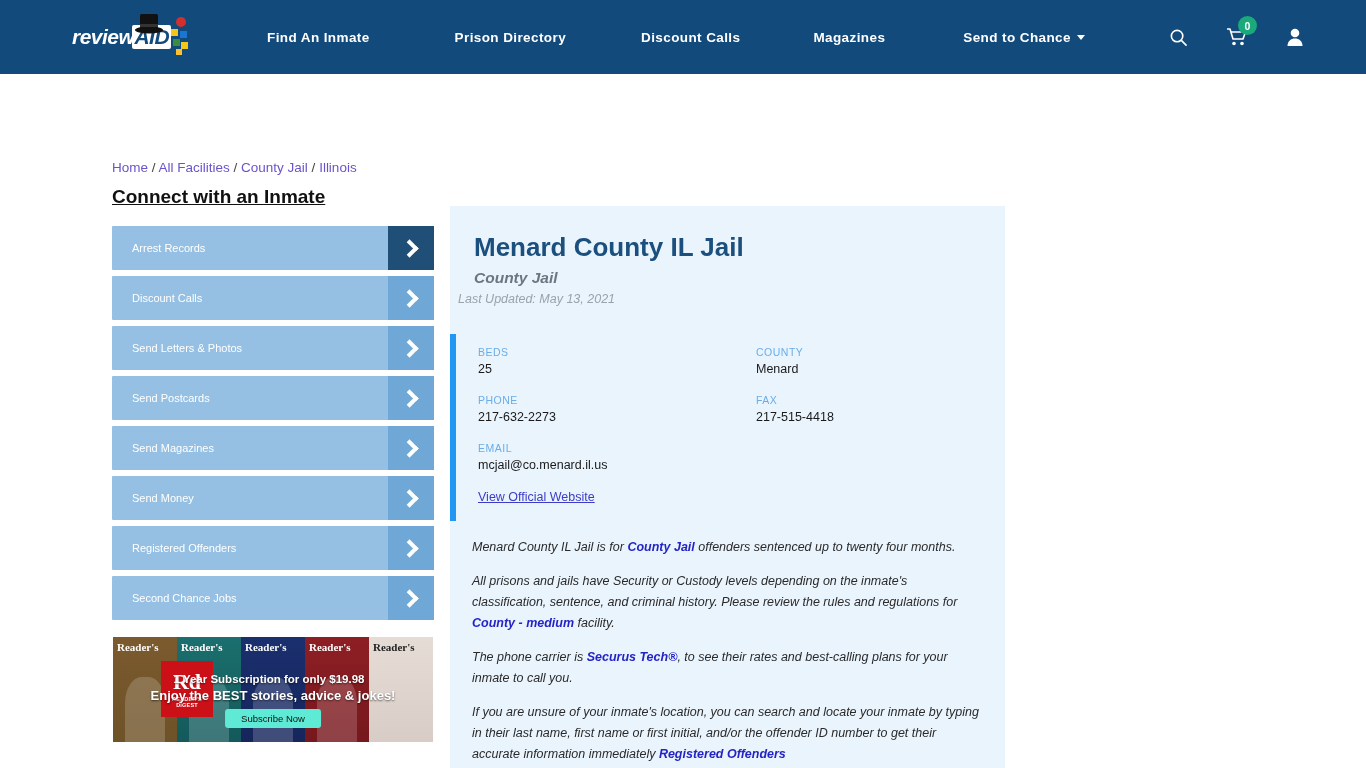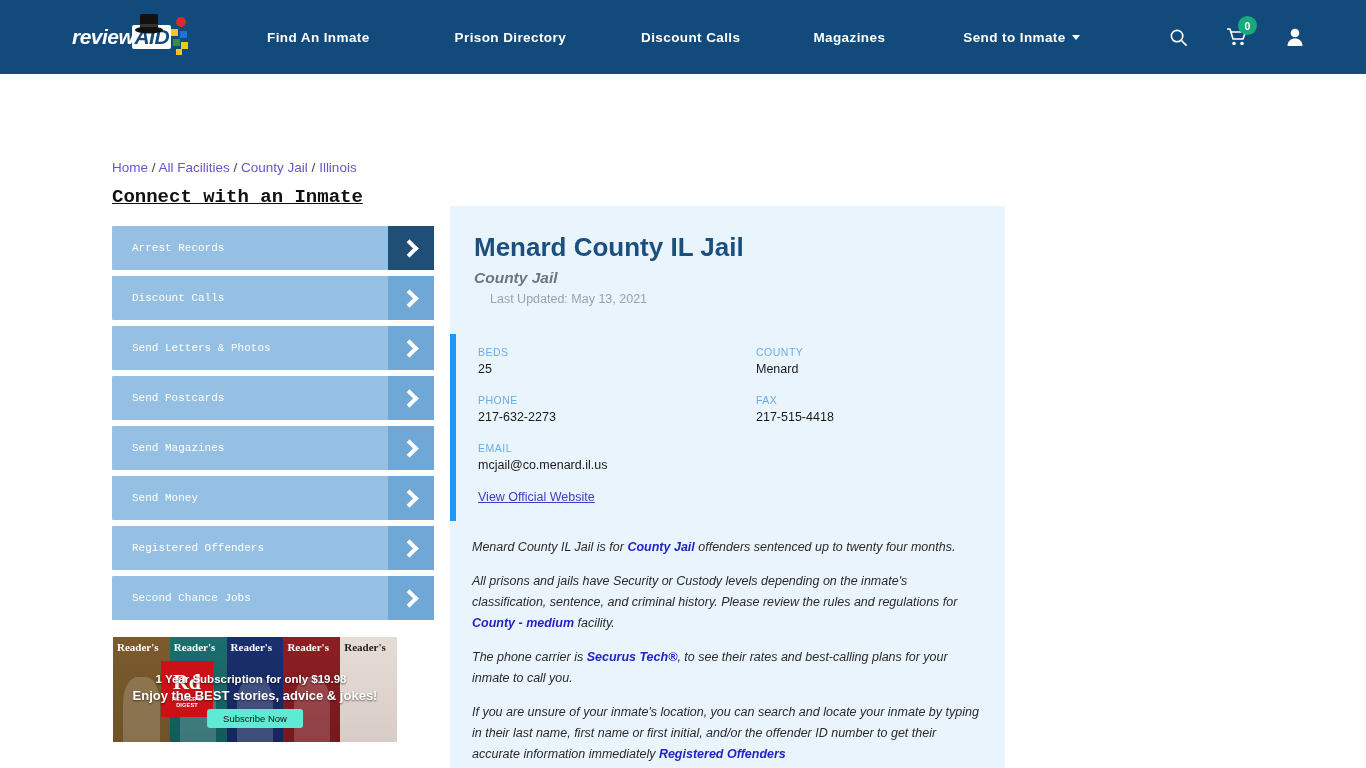--- a/index.html
+++ b/index.html
@@ -90,21 +90,21 @@
   .page { position: relative; background: #ffffff; height: 694px; }
 
   .breadcrumb {
     position: absolute; left: 112px; top: 86px;
     font-size: 13.5px; color: #333;
   }
   .breadcrumb a { color: #6b54c9; text-decoration: none; cursor: pointer; }
   .breadcrumb .sep { color: #444; }
 
   
-  .sidebar { position: absolute; left: 112px; top: 112px; width: 322px; font-family: Liberation Mono, monospace; }
+  .sidebar { position: absolute; left: 112px; top: 112px; width: 322px; }
   .side-heading {
     font-size: 19px; font-weight: bold; color: #111;
     text-decoration: underline;
     margin-bottom: 18px;
   }
   .side-btn {
     position: relative;
     height: 44px;
     background: #95c0e3;
     margin-bottom: 6px;
@@ -128,21 +128,21 @@
     width: 13px; height: 13px;
     border-top: 4px solid #ffffff;
     border-right: 4px solid #ffffff;
     transform: rotate(45deg);
     margin-left: -4px;
   }
 
   
   .ad {
     position: absolute; left: 113px; top: 563px;
-    width: 284px; height: 105px;
+    width: 320px; height: 105px;
     overflow: hidden;
     cursor: pointer;
     display: flex;
   }
   .ad-col { flex: 1; height: 100%; position: relative; }
   .c1 { background: linear-gradient(#7b5a2e, #6e5228); }
   .c2 { background: linear-gradient(#1b6f6e, #14595b); }
   .c3 { background: linear-gradient(#1a2f6e, #16265c); }
   .c4 { background: linear-gradient(#8e1f24, #76181d); }
   .c5 { background: linear-gradient(#e6dcd6, #d8cdc6); }
@@ -198,22 +198,22 @@
 
   .title {
     font-size: 26px; font-weight: bold; color: #1b4f7e;
     padding-left: 24px;
   }
   .subtitle {
     font-size: 15.5px; font-weight: bold; font-style: italic;
     color: #6b7780; padding-left: 24px; margin-top: 6px;
   }
   .updated {
-    font-size: 12.5px; color: #9aa3aa;
-    padding-left: 40px; margin-top: 5px;
+    font-size: 12.5px; font-style: italic; color: #9aa3aa;
+    padding-left: 8px; margin-top: 5px;
   }
 
   .info-wrap {
     margin-top: 28px;
     border-left: 6px solid #2196f3;
     padding: 12px 0 16px 22px;
   }
   .info-grid {
     display: grid;
     grid-template-columns: 278px 1fr;
@@ -265,21 +265,21 @@
 
   <div class="nav">
     <div class="nav-item">Find An Inmate</div>
     <div class="nav-sp-1"></div>
     <div class="nav-item">Prison Directory</div>
     <div class="nav-sp-2"></div>
     <div class="nav-item">Discount Calls</div>
     <div class="nav-sp-3"></div>
     <div class="nav-item">Magazines</div>
     <div class="nav-sp-4"></div>
-    <div class="nav-item"><span>Send to Inmate</span><span class="caret"></span></div>
+    <div class="nav-item"><span>Send to Chance</span><span class="caret"></span></div>
   </div>
 
   <div class="header-icons">
     <div class="hicon">
       <svg width="19" height="19" viewBox="0 0 20 20">
         <circle cx="8.5" cy="8.5" r="6" fill="none" stroke="#fff" stroke-width="1.7"></circle>
         <line x1="13" y1="13" x2="18.5" y2="18.5" stroke="#fff" stroke-width="1.7"></line>
       </svg>
     </div>
     <div class="hicon">

